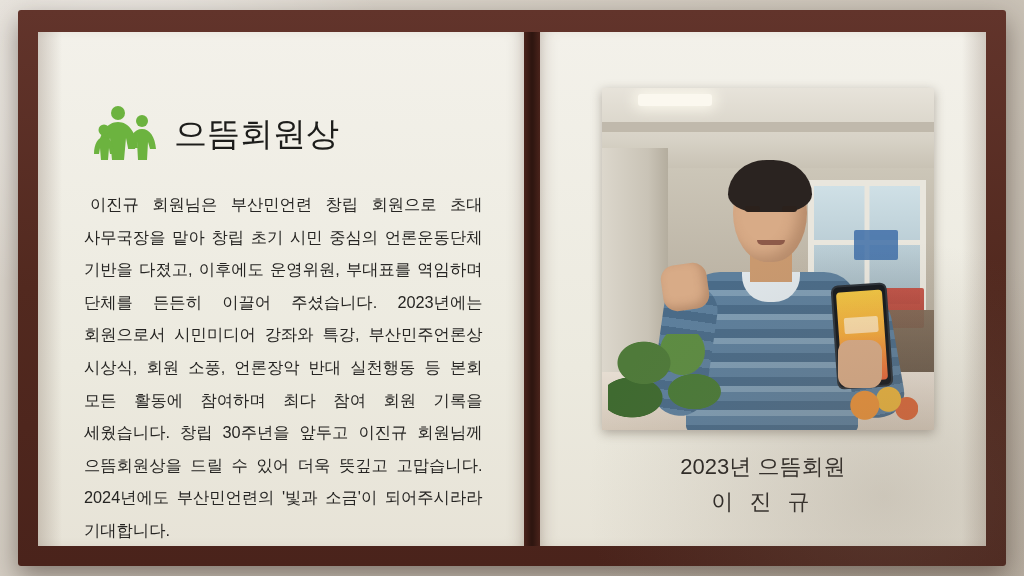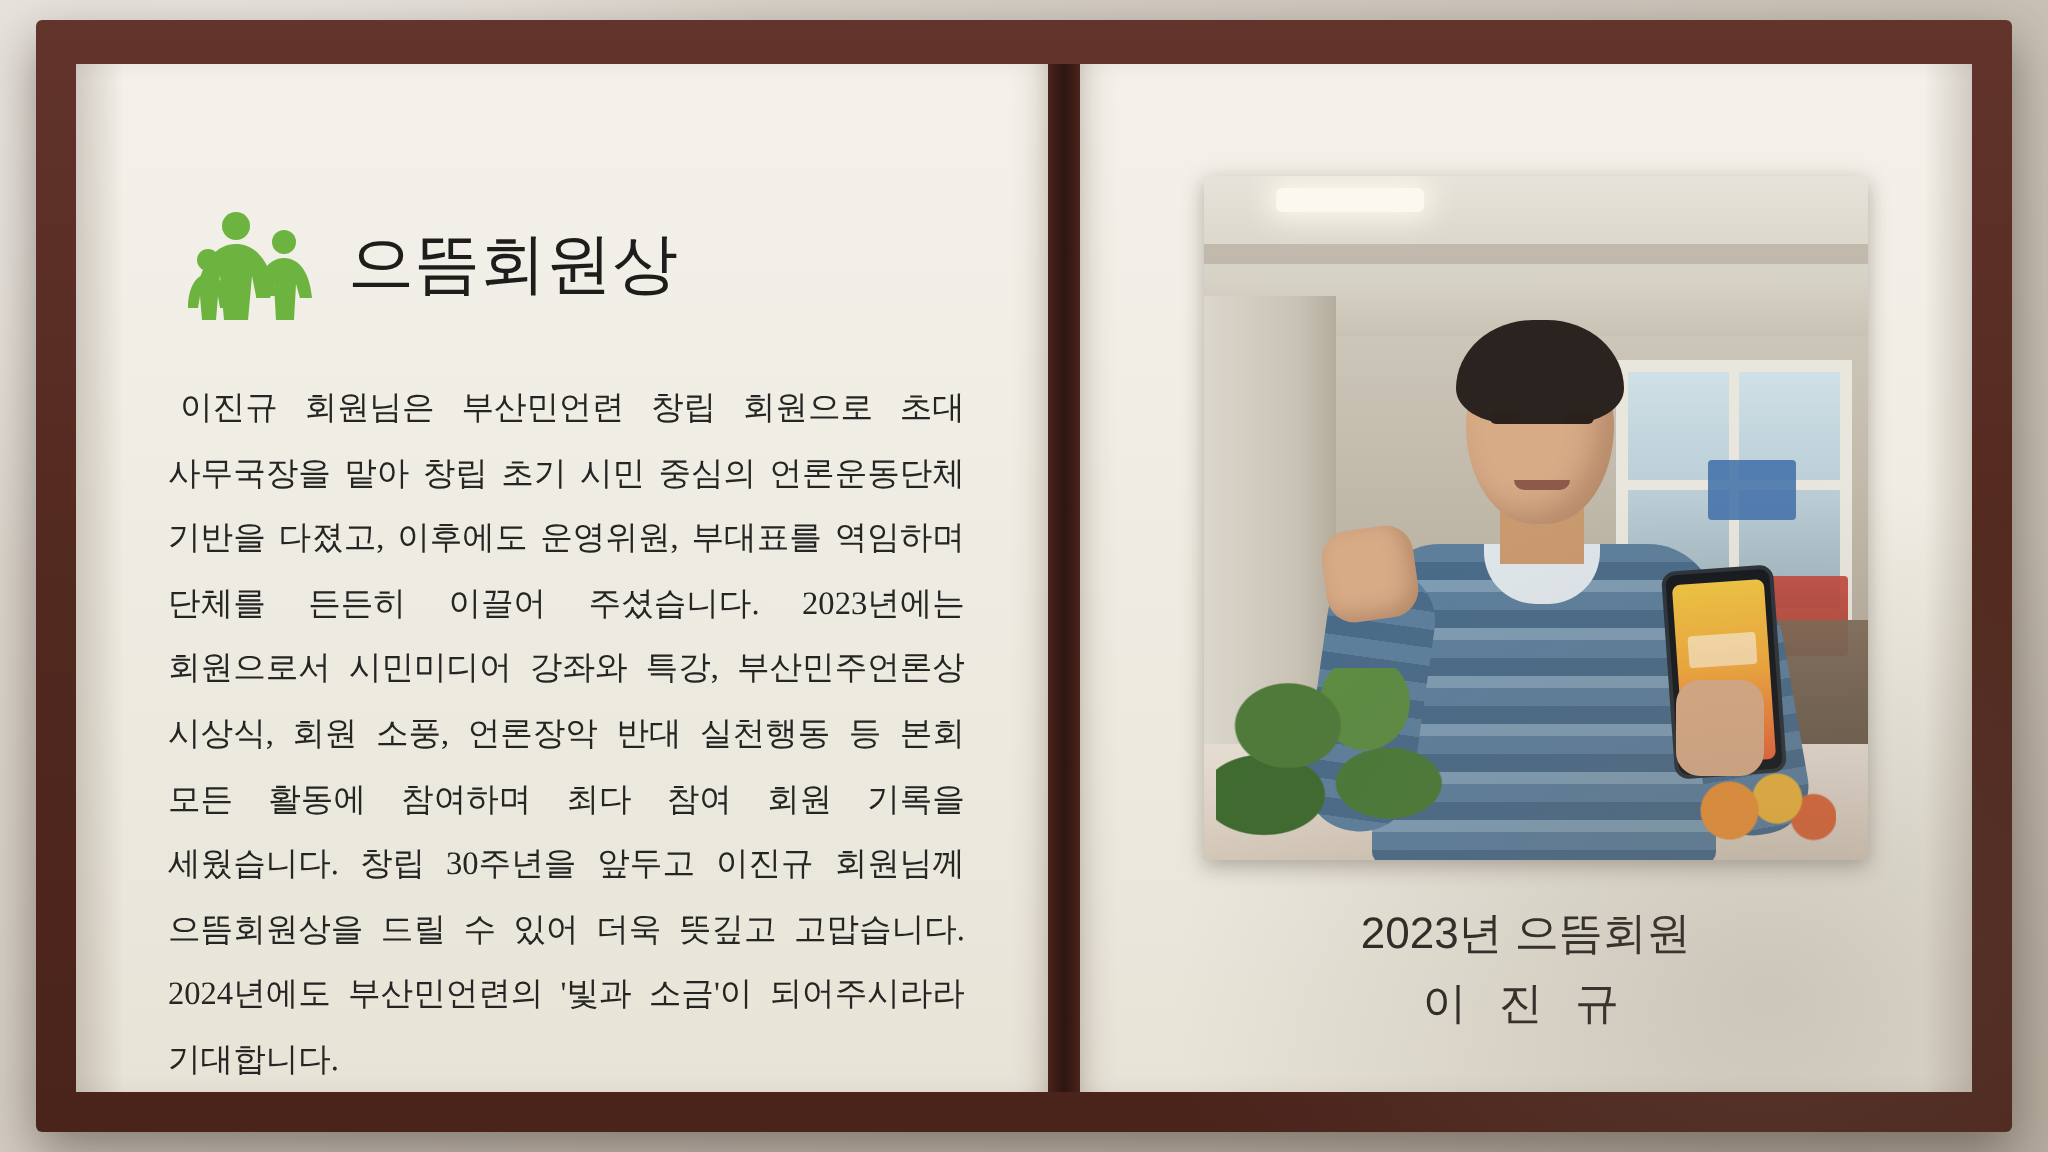--- a/index.html
+++ b/index.html
@@ -61,21 +61,20 @@
     position: relative;
     background: #efece4;
     background: linear-gradient(180deg, #f3f1ea 0%, #eceadf 65%, #e7e3d7 100%);
     box-sizing: border-box;
     overflow: hidden;
   }
   .page-left {
     width: 508px;
     margin-right: 0;
     box-shadow: inset -10px 0 18px -12px rgba(80,55,40,0.45);
-    font-family: Liberation Serif, serif;
   }
   .page-right {
     width: 466px;
     box-shadow: inset 10px 0 18px -12px rgba(80,55,40,0.45);
   }
   
   .spine {
     width: 16px;
     background: linear-gradient(90deg, #4a231b 0%, #2f1610 45%, #2f1610 55%, #4a231b 100%);
   }

